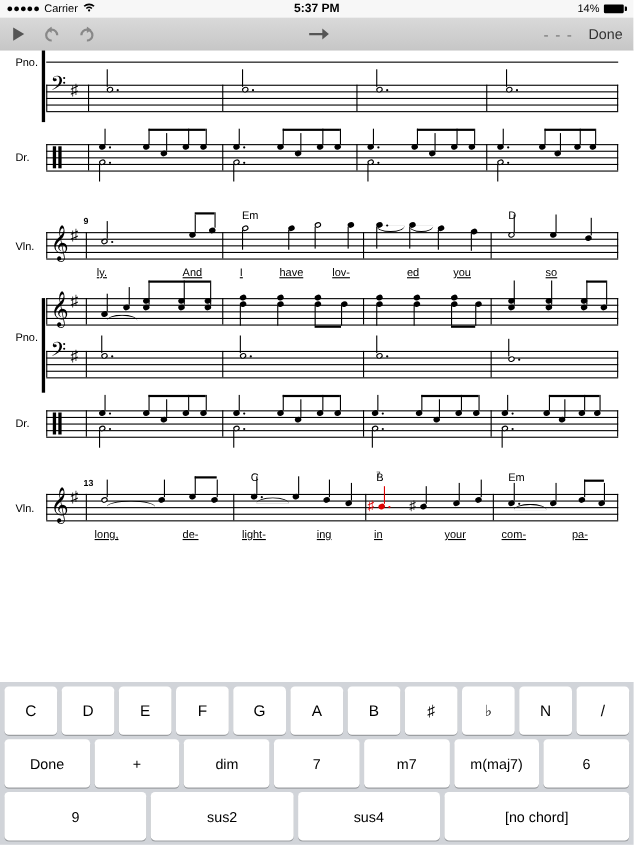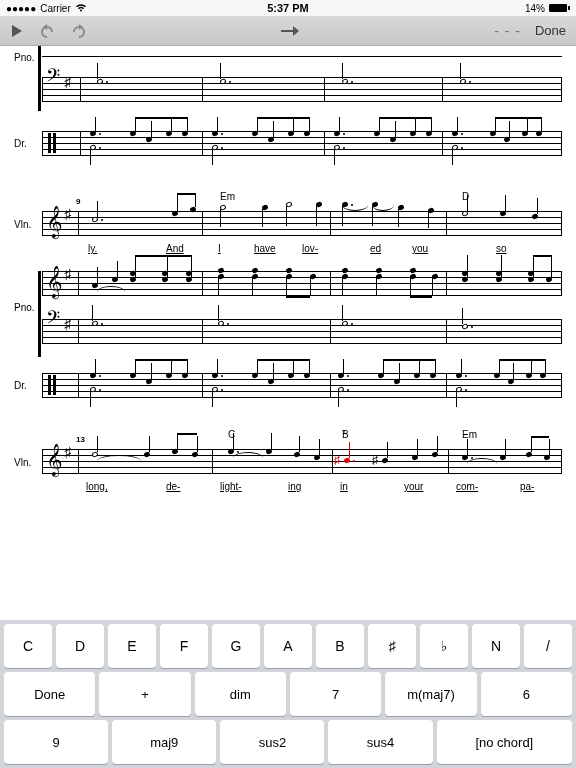--- a/index.html
+++ b/index.html
@@ -692,23 +692,23 @@
     <div class="key">♯</div>
     <div class="key">♭</div>
     <div class="key">N</div>
     <div class="key">/</div>
   </div>
   <div class="kbd-row">
     <div class="key small">Done</div>
     <div class="key small">+</div>
     <div class="key small">dim</div>
     <div class="key small">7</div>
+    <div class="key small">m7</div>
     <div class="key small">m(maj7)</div>
     <div class="key small">6</div>
   </div>
   <div class="kbd-row">
     <div class="key small">9</div>
-    <div class="key small">maj9</div>
     <div class="key small">sus2</div>
     <div class="key small">sus4</div>
     <div class="key small wide">[no chord]</div>
   </div>
 </div>
 
 </body></html>

